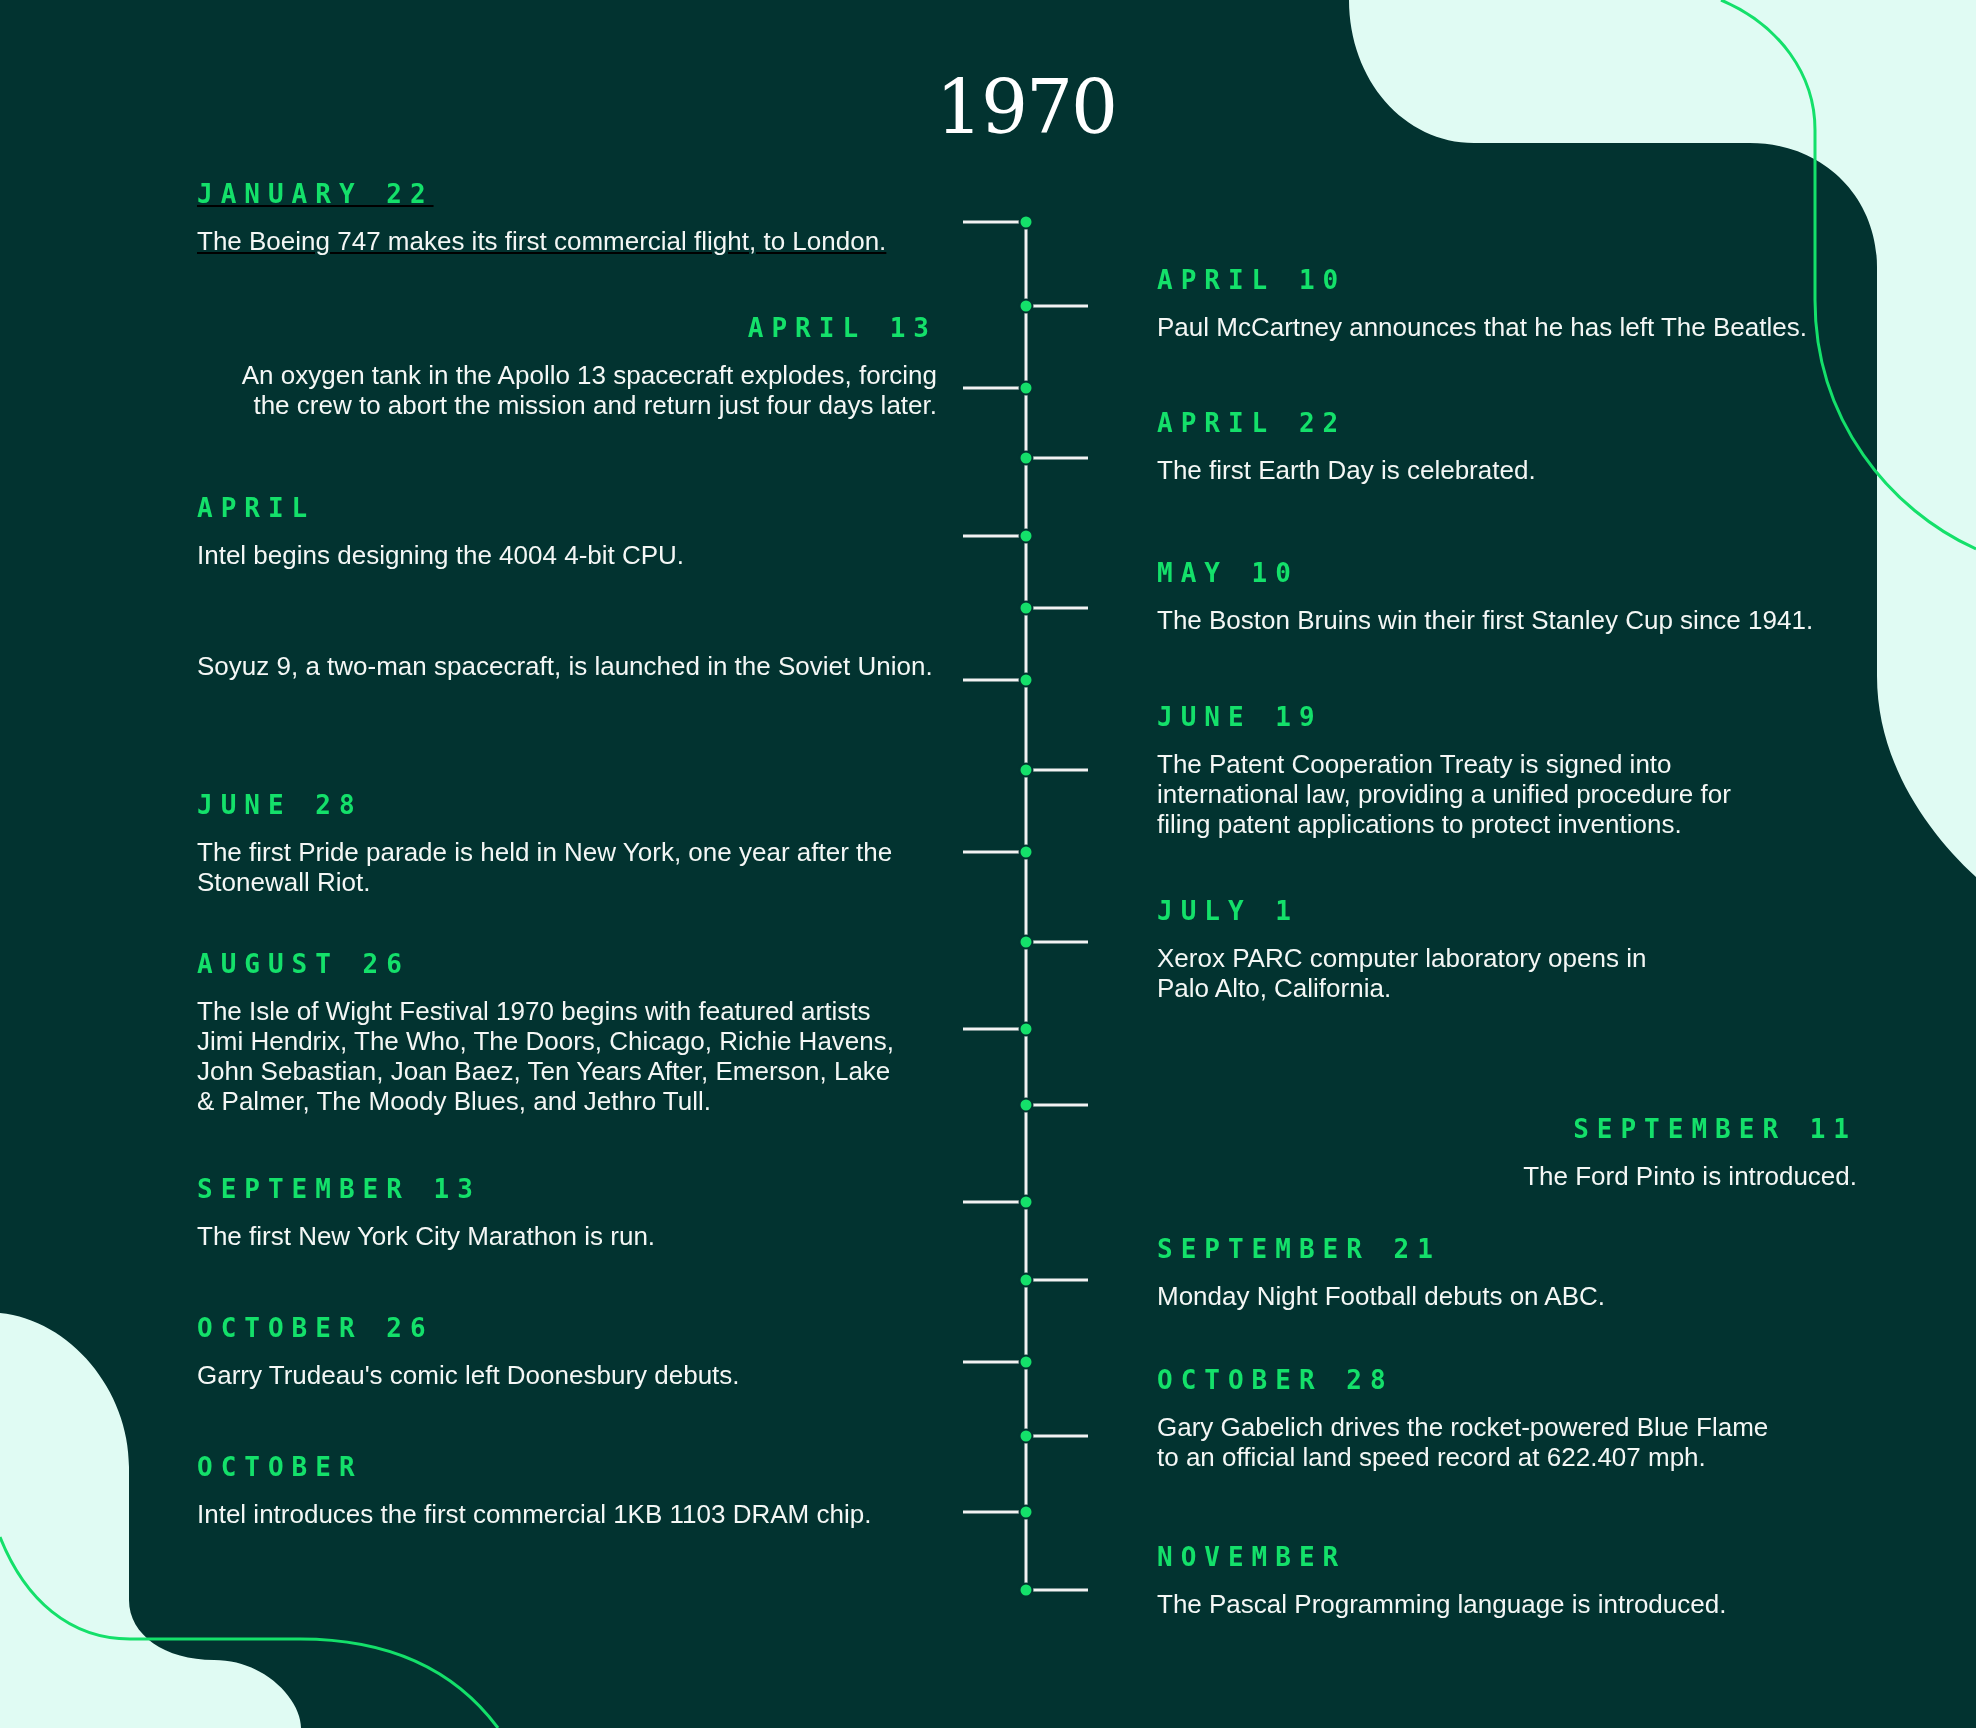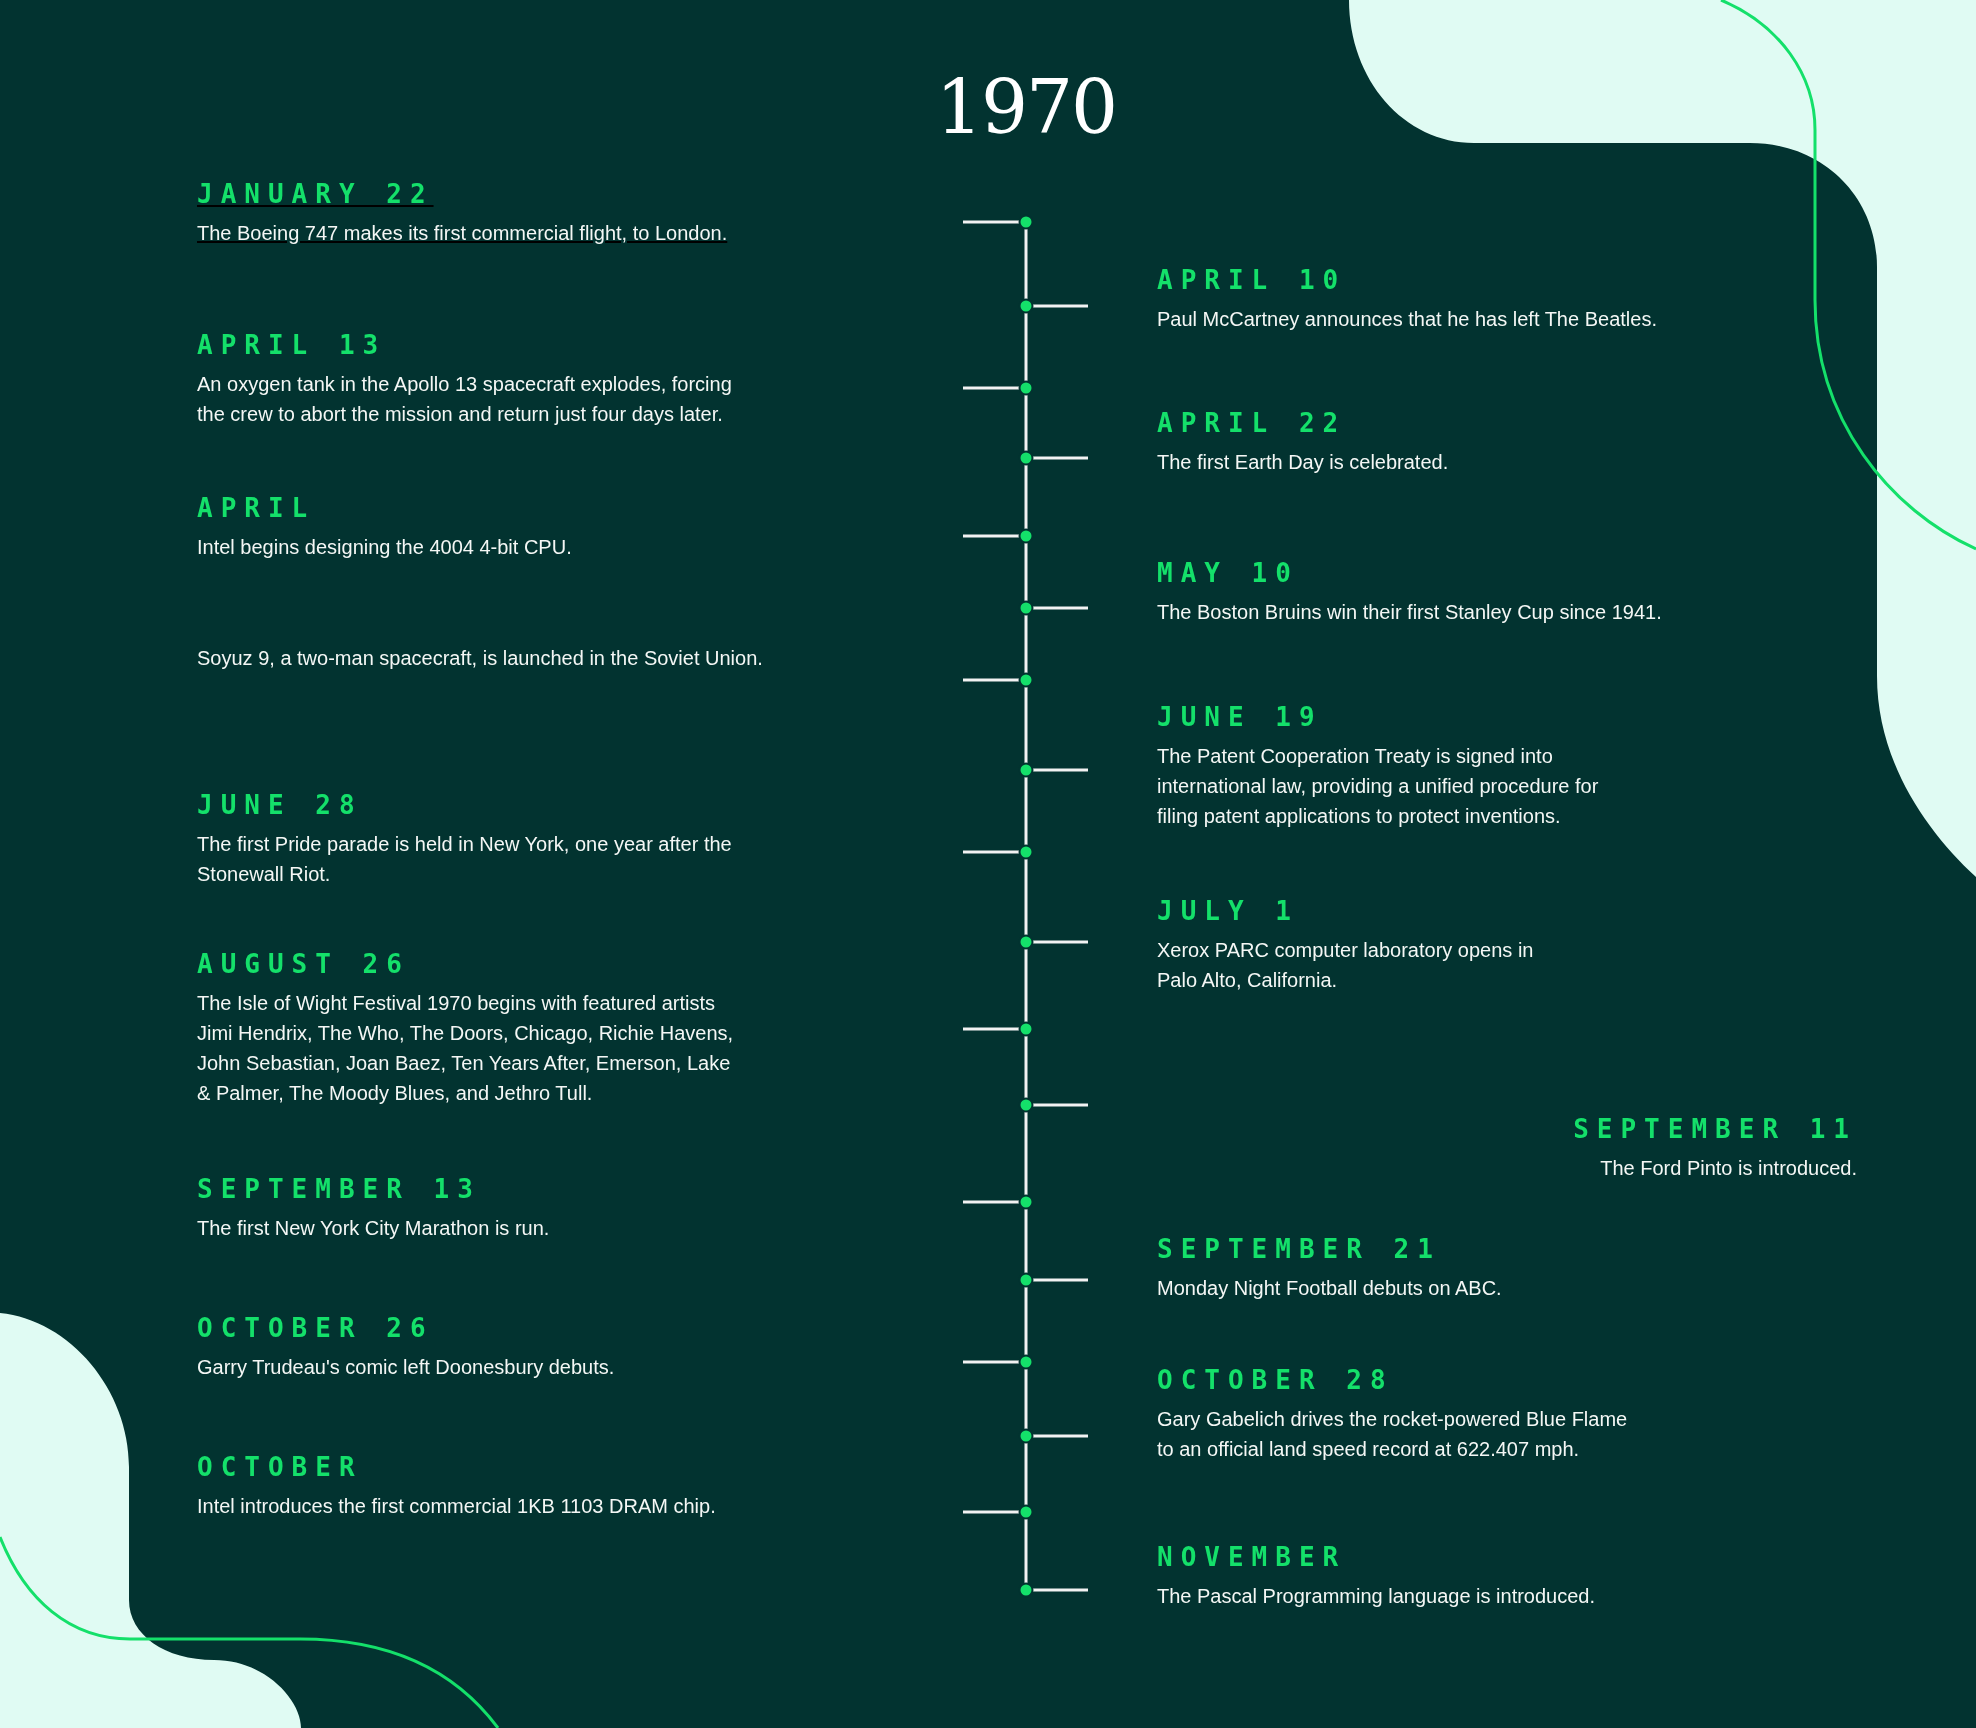--- a/index.html
+++ b/index.html
@@ -18,23 +18,23 @@
   .timeline-svg { position: absolute; left: 0; top: 0; width: 1976px; height: 1728px; }
   .event { position: absolute; }
   .event.left { left: 197px; width: 740px; }
   .event.right { left: 1157px; width: 700px; }
   .event-date {
     font-family: "DejaVu Sans Mono", "Liberation Mono", monospace;
     font-weight: bold; font-size: 26px; letter-spacing: 8px;
     color: #14E06A; line-height: 32px; height: 32px; white-space: nowrap;
   }
   .event-desc {
-    margin-top: 8px;
+    margin-top: 16px;
     font-family: "Liberation Sans", "DejaVu Sans", sans-serif;
-    font-size: 20px; line-height: 30px; color: #F4F7F5;
+    font-size: 26px; line-height: 30px; color: #F4F7F5;
     white-space: pre-line;
   }
 </style>
 </head>
 <body>
 
 <svg class="bg-svg" viewBox="0 0 1976 1728" xmlns="http://www.w3.org/2000/svg">
 
   <path fill="#E0FBF3" d="M1349,0 L1976,0 L1976,877
            C1925,830 1877,760 1877,676
@@ -94,21 +94,21 @@
     <circle cx="1026" cy="1512" r="6.5" fill="#14E06A" stroke="#023330" stroke-width="2"></circle>
     <line x1="1026" x2="1088" y1="1590" y2="1590" stroke="#F2F2F2" stroke-width="3"></line>
     <circle cx="1026" cy="1590" r="6.5" fill="#14E06A" stroke="#023330" stroke-width="2"></circle>
   </svg>
 
 <div id="left-events">
     <div class="event left" style="top: 178px; text-decoration: underline;">
     <div class="event-date">JANUARY 22</div>
     <div class="event-desc">The Boeing 747 makes its first commercial flight, to London.</div>
   </div>
-    <div class="event left" style="top: 329px;">
+    <div class="event left" style="top: 312px; text-align: right;">
     <div class="event-date">APRIL 13</div>
     <div class="event-desc">An oxygen tank in the Apollo 13 spacecraft explodes, forcing
 the crew to abort the mission and return just four days later.</div>
   </div>
     <div class="event left" style="top: 492px;">
     <div class="event-date">APRIL</div>
     <div class="event-desc">Intel begins designing the 4004 4-bit CPU.</div>
   </div>
     <div class="event left" style="top: 635px;">
     <div class="event-desc">Soyuz 9, a two-man spacecraft, is launched in the Soviet Union.</div>

